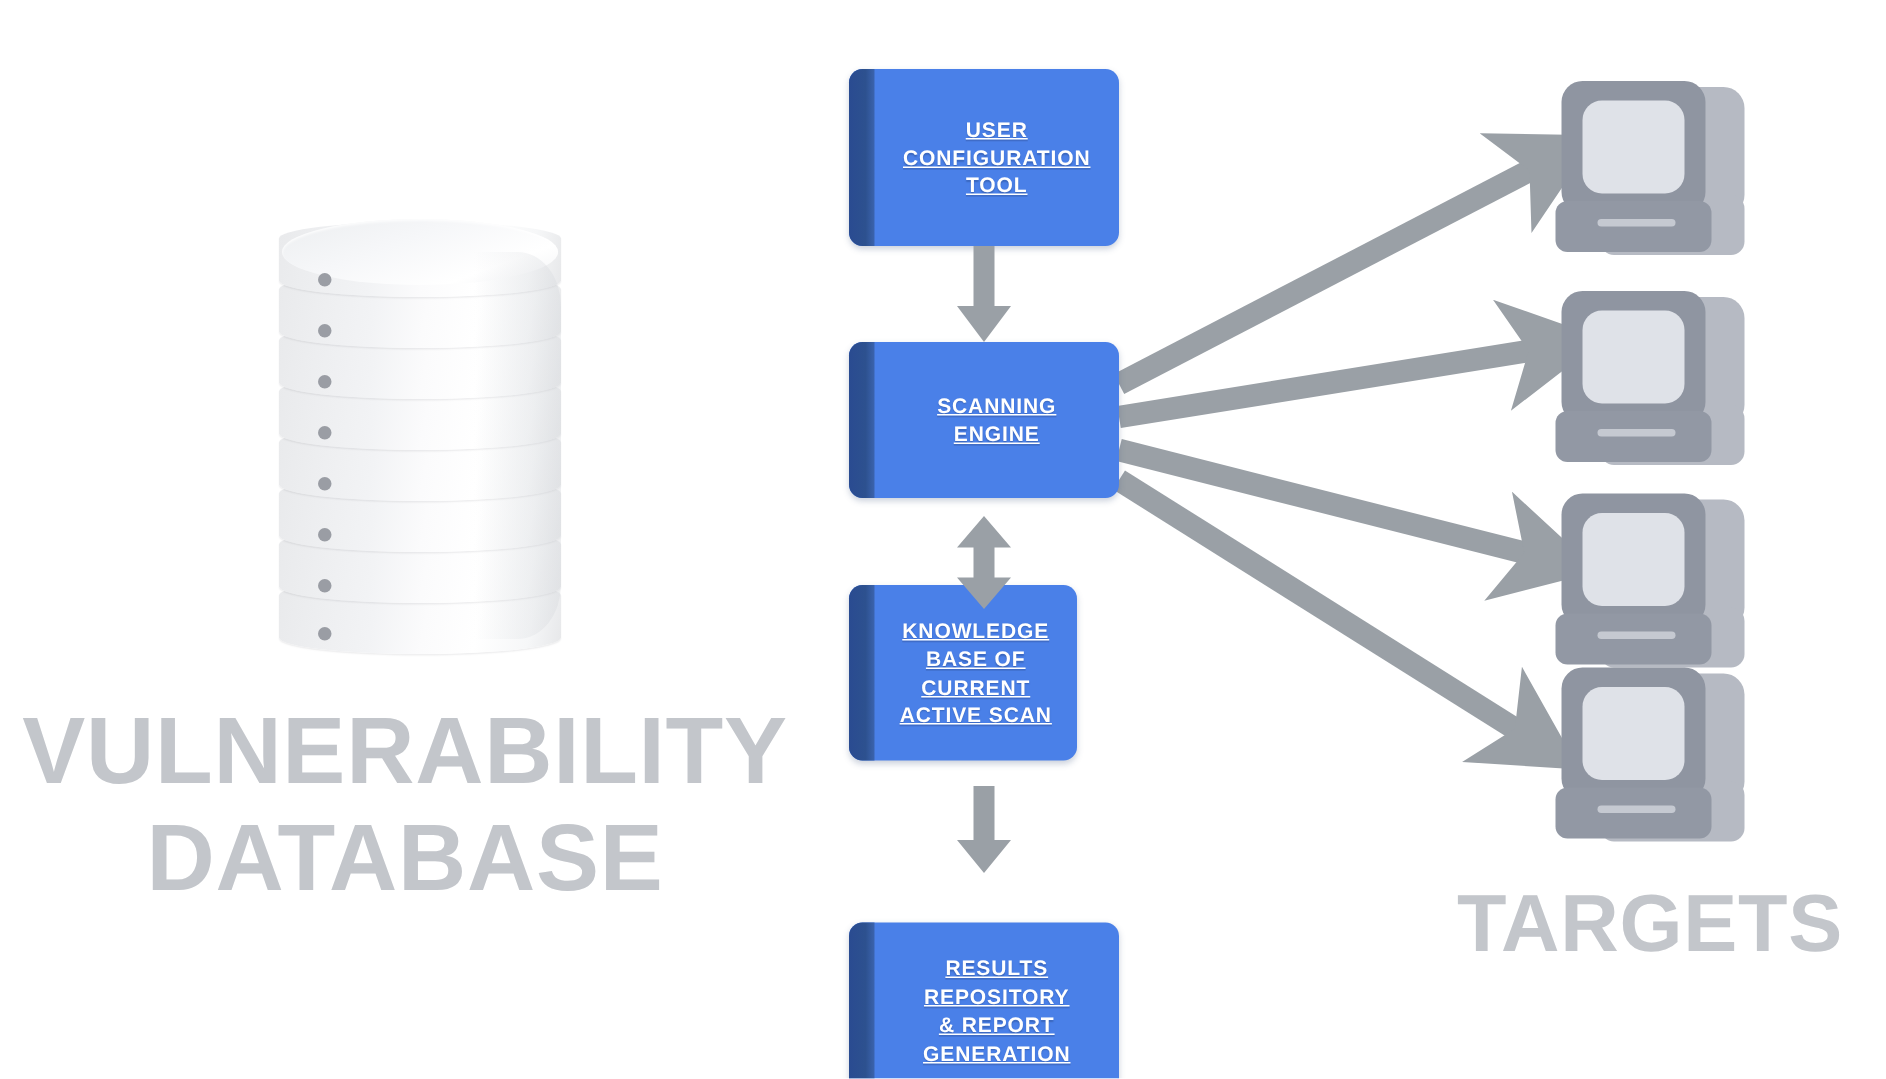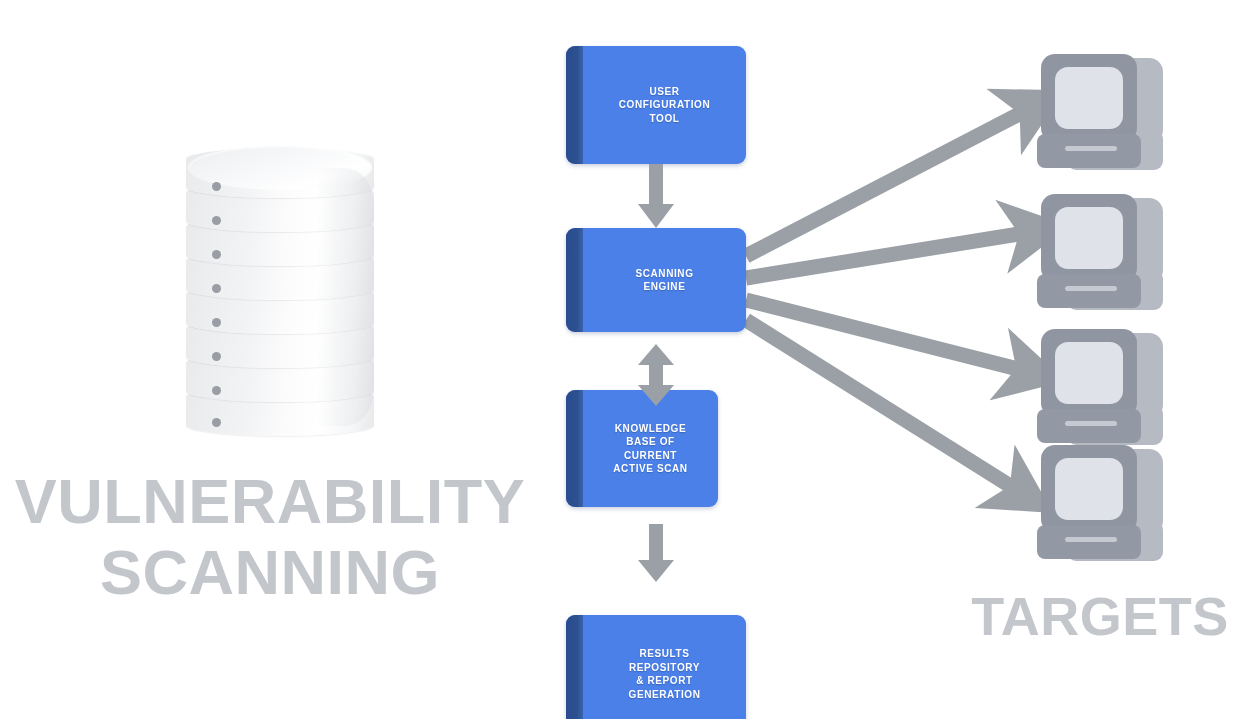--- a/index.html
+++ b/index.html
@@ -118,27 +118,28 @@
   }
   .flow-box .box-label {
     position: absolute;
     left: 17px; right: 0; top: 0; bottom: 0;
     display: flex;
     align-items: center;
     justify-content: center;
     text-align: center;
     color: #ffffff;
     font-weight: 700;
-    font-size: 10px;
+    font-size: 14px;
     line-height: 1.35;
     letter-spacing: 0.6px;
     white-space: pre-line;
     padding: 0 6px;
     box-sizing: border-box;
     text-shadow: 0 1px 1px rgba(30,55,110,0.35);
+    text-decoration: underline;
   }
 
   #box-config  { left: 566px; top: 46px;  width: 180px; height: 118px; }
   #box-engine  { left: 566px; top: 228px; width: 180px; height: 104px; }
   #box-kb      { left: 566px; top: 390px; width: 152px; height: 117px; }
   #box-results { left: 566px; top: 615px; width: 180px; height: 118px; }
 
   
   .v-arrow { position: absolute; }
   #arrow-config-engine { left: 634px; top: 164px; width: 44px; height: 66px; }
@@ -188,21 +189,21 @@
       <div class="db-dot" style="top:104px;"></div>
       <div class="db-dot" style="top:138px;"></div>
       <div class="db-dot" style="top:172px;"></div>
       <div class="db-dot" style="top:206px;"></div>
       <div class="db-dot" style="top:240px;"></div>
       <div class="db-dot" style="top:272px;"></div>
     </div>
   </div>
 
   <div id="caption-db" class="big-caption">VULNERABILITY
-SCANNING</div>
+DATABASE</div>
 
   <svg id="arrows-svg" viewBox="0 0 1257 719" xmlns="http://www.w3.org/2000/svg">
     <defs>
       <marker id="ah" markerWidth="5" markerHeight="5" refX="1.6" refY="2.5" orient="auto" markerUnits="strokeWidth">
         <path d="M0,0 L4.6,2.5 L0,5 L1.2,2.5 Z" fill="#9aa0a6"></path>
       </marker>
     </defs>
     <g stroke="#9aa0a6" stroke-width="15" fill="none" marker-end="url(#ah)" stroke-linecap="butt">
       <line x1="746" y1="256" x2="1025" y2="111"></line>
       <line x1="746" y1="278" x2="1025" y2="233"></line>

